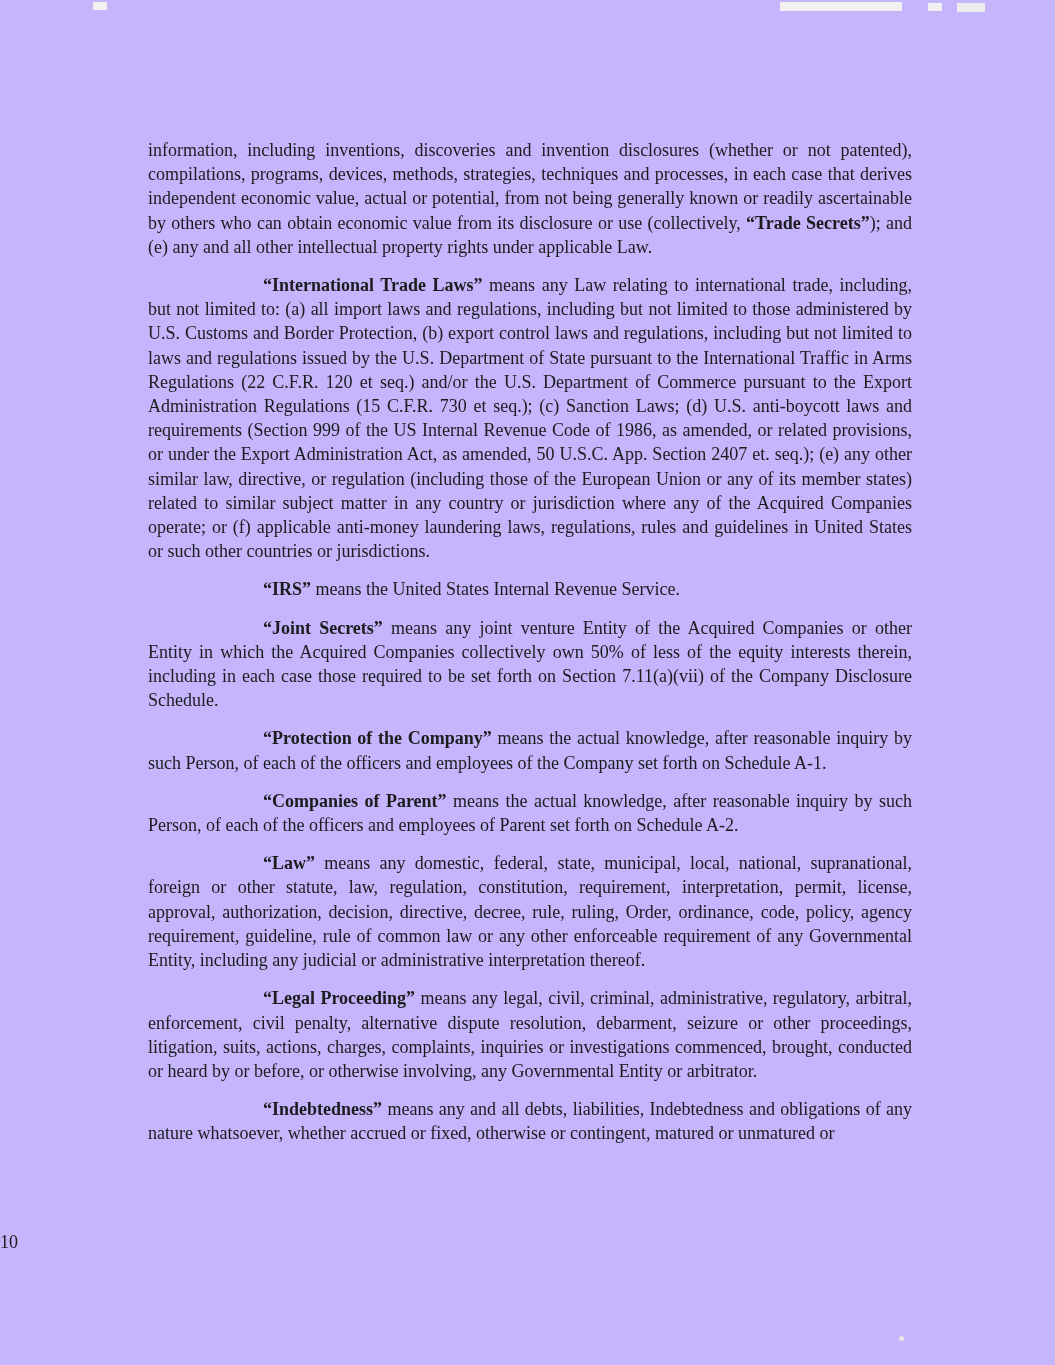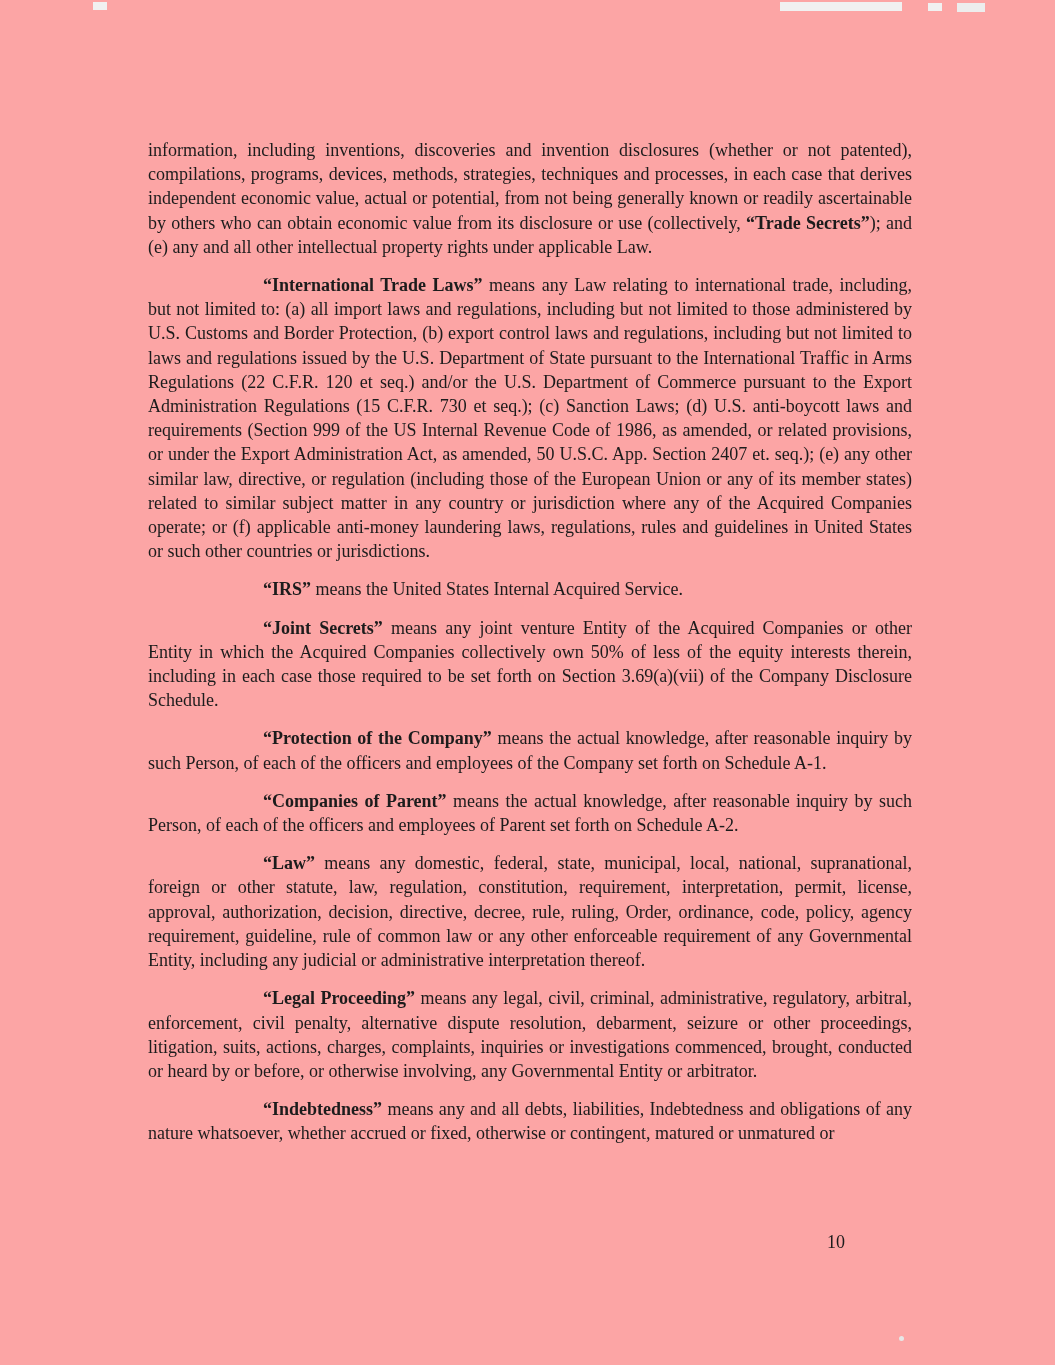--- a/index.html
+++ b/index.html
@@ -4,21 +4,21 @@
 <style>
   html, body {
     margin: 0;
     padding: 0;
     background: #ffffff;
   }
   .page {
     position: relative;
     width: 1055px;
     height: 1365px;
-    background: #fca5a5;
+    background: #c4b5fd;
     overflow: hidden;
     font-family: "Liberation Serif", serif;
   }
   .doc-body {
     position: absolute;
     left: 148px;
     top: 138px;
     width: 764px;
     font-size: 18px;
     line-height: 24.2px;
@@ -33,21 +33,21 @@
     text-indent: 115px;
   }
   .term {
     font-weight: bold;
   }
   .page-footer {
     position: absolute;
     left: 0;
     top: 1232px;
     width: 845px;
-    text-align: right;
+    text-align: left;
     font-size: 18px;
     color: #1c1c1c;
   }
   
   .artifact {
     position: absolute;
     background: #f1f1f1;
   }
   .a1 { left: 93px;  top: 2px;  width: 14px;  height: 8px; }
   .a2 { left: 780px; top: 2px;  width: 122px; height: 9px; }
@@ -62,22 +62,22 @@
 
   <div class="artifact a1"></div>
   <div class="artifact a2"></div>
   <div class="artifact a3"></div>
   <div class="artifact a4"></div>
   <div class="artifact a5"></div>
 
   <div class="doc-body">
       <p class="para"><span>information, including inventions, discoveries and invention disclosures (whether or not patented), compilations, programs, devices, methods, strategies, techniques and processes, in each case that derives independent economic value, actual or potential, from not being generally known or readily ascertainable by others who can obtain economic value from its disclosure or use (collectively, </span><span class="term">“Trade Secrets”</span><span>); and (e) any and all other intellectual property rights under applicable Law.</span></p>
       <p class="para indent"><span class="term">“International Trade Laws”</span><span> means any Law relating to international trade, including, but not limited to: (a) all import laws and regulations, including but not limited to those administered by U.S. Customs and Border Protection, (b) export control laws and regulations, including but not limited to laws and regulations issued by the U.S. Department of State pursuant to the International Traffic in Arms Regulations (22 C.F.R. 120 et seq.) and/or the U.S. Department of Commerce pursuant to the Export Administration Regulations (15 C.F.R. 730 et seq.); (c) Sanction Laws; (d) U.S. anti-boycott laws and requirements (Section 999 of the US Internal Revenue Code of 1986, as amended, or related provisions, or under the Export Administration Act, as amended, 50 U.S.C. App. Section 2407 et. seq.); (e) any other similar law, directive, or regulation (including those of the European Union or any of its member states) related to similar subject matter in any country or jurisdiction where any of the Acquired Companies operate; or (f) applicable anti-money laundering laws, regulations, rules and guidelines in United States or such other countries or jurisdictions.</span></p>
-      <p class="para indent"><span class="term">“IRS”</span><span> means the United States Internal Acquired Service.</span></p>
-      <p class="para indent"><span class="term">“Joint Secrets”</span><span> means any joint venture Entity of the Acquired Companies or other Entity in which the Acquired Companies collectively own 50% of less of the equity interests therein, including in each case those required to be set forth on Section 3.69(a)(vii) of the Company Disclosure Schedule.</span></p>
+      <p class="para indent"><span class="term">“IRS”</span><span> means the United States Internal Revenue Service.</span></p>
+      <p class="para indent"><span class="term">“Joint Secrets”</span><span> means any joint venture Entity of the Acquired Companies or other Entity in which the Acquired Companies collectively own 50% of less of the equity interests therein, including in each case those required to be set forth on Section 7.11(a)(vii) of the Company Disclosure Schedule.</span></p>
       <p class="para indent"><span class="term">“Protection of the Company”</span><span> means the actual knowledge, after reasonable inquiry by such Person, of each of the officers and employees of the Company set forth on Schedule A-1.</span></p>
       <p class="para indent"><span class="term">“Companies of Parent”</span><span> means the actual knowledge, after reasonable inquiry by such Person, of each of the officers and employees of Parent set forth on Schedule A-2.</span></p>
       <p class="para indent"><span class="term">“Law”</span><span> means any domestic, federal, state, municipal, local, national, supranational, foreign or other statute, law, regulation, constitution, requirement, interpretation, permit, license, approval, authorization, decision, directive, decree, rule, ruling, Order, ordinance, code, policy, agency requirement, guideline, rule of common law or any other enforceable requirement of any Governmental Entity, including any judicial or administrative interpretation thereof.</span></p>
       <p class="para indent"><span class="term">“Legal Proceeding”</span><span> means any legal, civil, criminal, administrative, regulatory, arbitral, enforcement, civil penalty, alternative dispute resolution, debarment, seizure or other proceedings, litigation, suits, actions, charges, complaints, inquiries or investigations commenced, brought, conducted or heard by or before, or otherwise involving, any Governmental Entity or arbitrator.</span></p>
       <p class="para indent"><span class="term">“Indebtedness”</span><span> means any and all debts, liabilities, Indebtedness and obligations of any nature whatsoever, whether accrued or fixed, otherwise or contingent, matured or unmatured or</span></p>
     </div>
 
   <div class="page-footer">10</div>
 
 </div>

